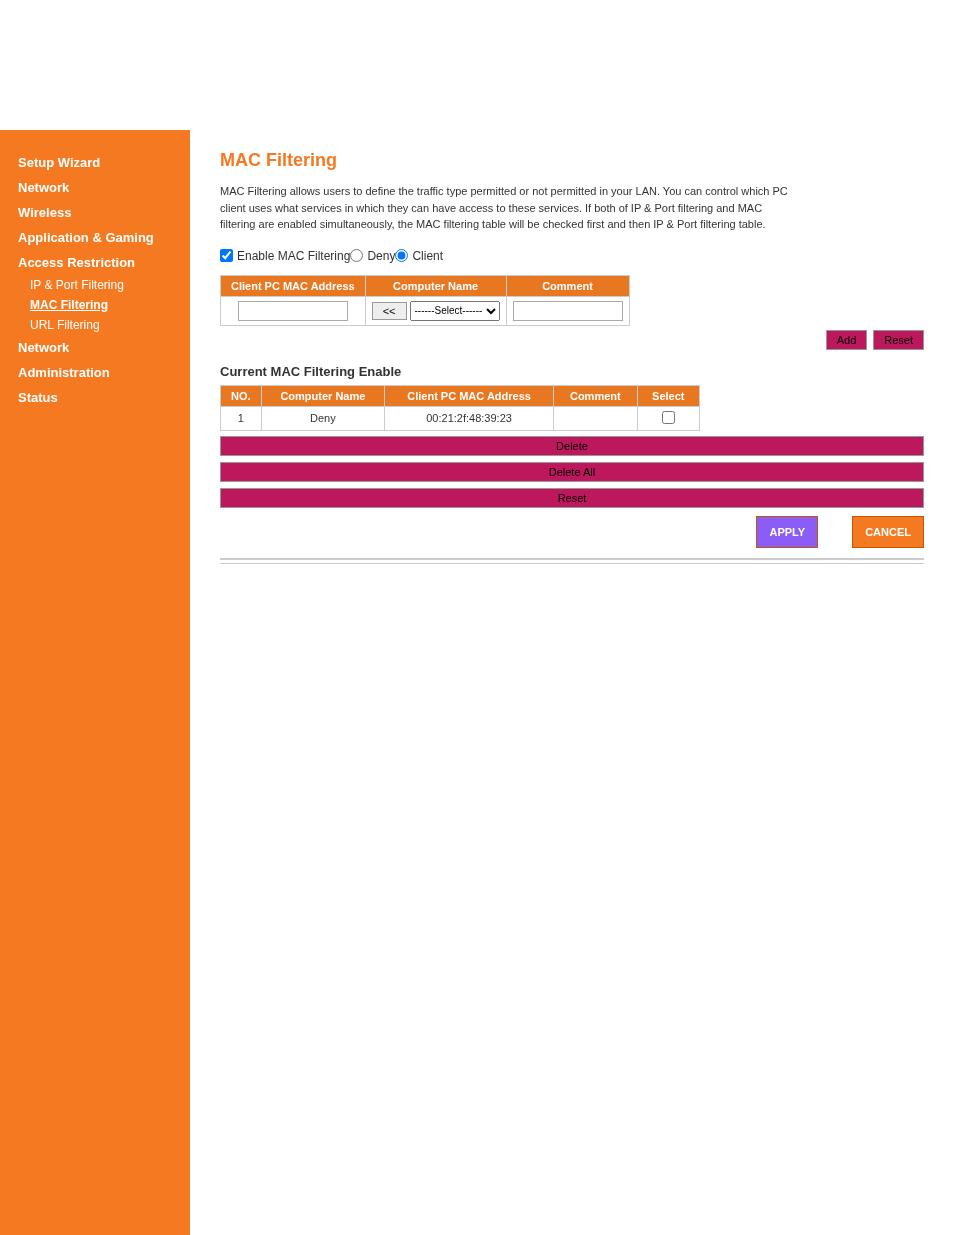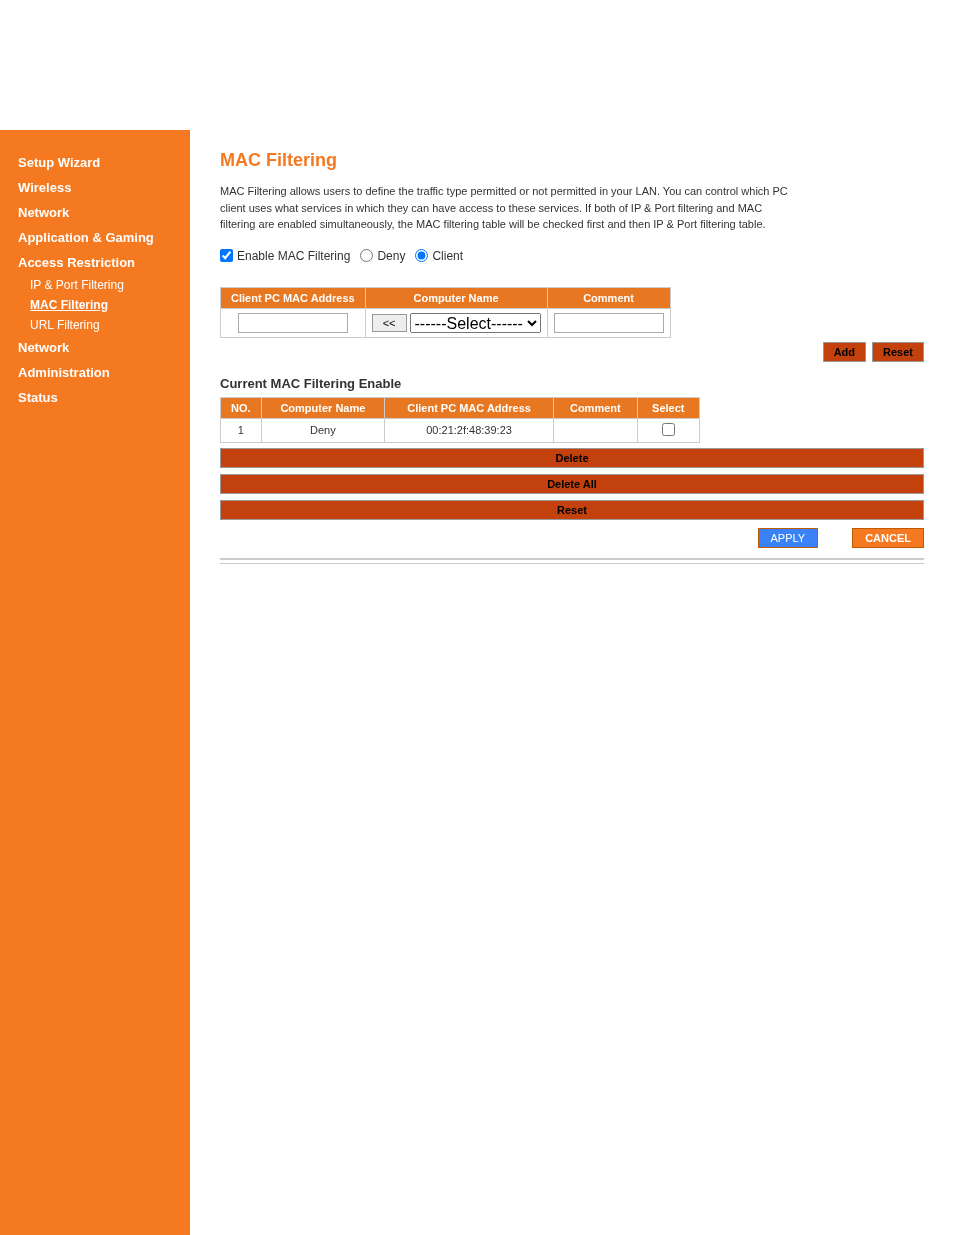--- a/index.html
+++ b/index.html
@@ -74,22 +74,21 @@
       font-size: 11px;
       color: #333;
       line-height: 1.5;
       margin-bottom: 16px;
       max-width: 570px;
     }
 
     .enable-row {
       display: flex;
       align-items: flex-end;
-      gap: 10px;
-      margin-bottom: 24px;
+      margin-bottom: 12px;
       font-size: 12px;
     }
 
     .enable-row label {
       display: flex;
       align-items: center;
       gap: 4px;
       cursor: pointer;
     }
 
@@ -126,21 +125,21 @@
       padding: 1px 3px;
     }
 
     .select-row {
       display: flex;
       align-items: center;
       gap: 3px;
     }
 
     .select-row select {
-      font-size: 16px;
+      font-size: 10px;
       height: 20px;
     }
 
     .btn-small {
       font-size: 11px;
       padding: 2px 10px;
       cursor: pointer;
       background: #eee;
       border: 1px solid #999;
     }
@@ -194,33 +193,32 @@
       gap: 6px;
       justify-content: flex-end;
       margin-top: 5px;
       flex-direction: column;
     }
 
     .btn-action {
       font-size: 11px;
       padding: 3px 10px;
       cursor: pointer;
-      background: #c2410c;
+      background: #be185d;
       border: 1px solid #999;
-      font-weight: bold;
     }
 
     .btn-apply {
       font-size: 11px;
-      padding: 3px 12px;
-      cursor: pointer;
-      background: #3b82f6;
+      padding: 9px 12px;
+      cursor: pointer;
+      background: #8b5cf6;
       border: 1px solid #c05a00;
       color: #fff;
-      font-weight: normal;
+      font-weight: bold;
     }
 
     .btn-cancel {
       font-size: 11px;
       padding: 3px 12px;
       cursor: pointer;
       background: #f47920;
       border: 1px solid #c05a00;
       color: #fff;
       font-weight: bold;
@@ -255,22 +253,22 @@
 </head>
 <body>
 
 <div class="page-wrapper">
   <div class="top-area"></div>
 
   <div class="main-content">
 
     <div class="sidebar">
       <div class="sidebar-item">Setup Wizard</div>
+      <div class="sidebar-item">Network</div>
       <div class="sidebar-item">Wireless</div>
-      <div class="sidebar-item">Network</div>
       <div class="sidebar-item">Application &amp; Gaming</div>
       <div class="sidebar-item">Access Restriction</div>
       <div class="sidebar-sub-item">IP &amp; Port Filtering</div>
       <div class="sidebar-sub-item active">MAC Filtering</div>
       <div class="sidebar-sub-item">URL Filtering</div>
       <div class="sidebar-item">Network</div>
       <div class="sidebar-item">Administration</div>
       <div class="sidebar-item">Status</div>
     </div>
 

